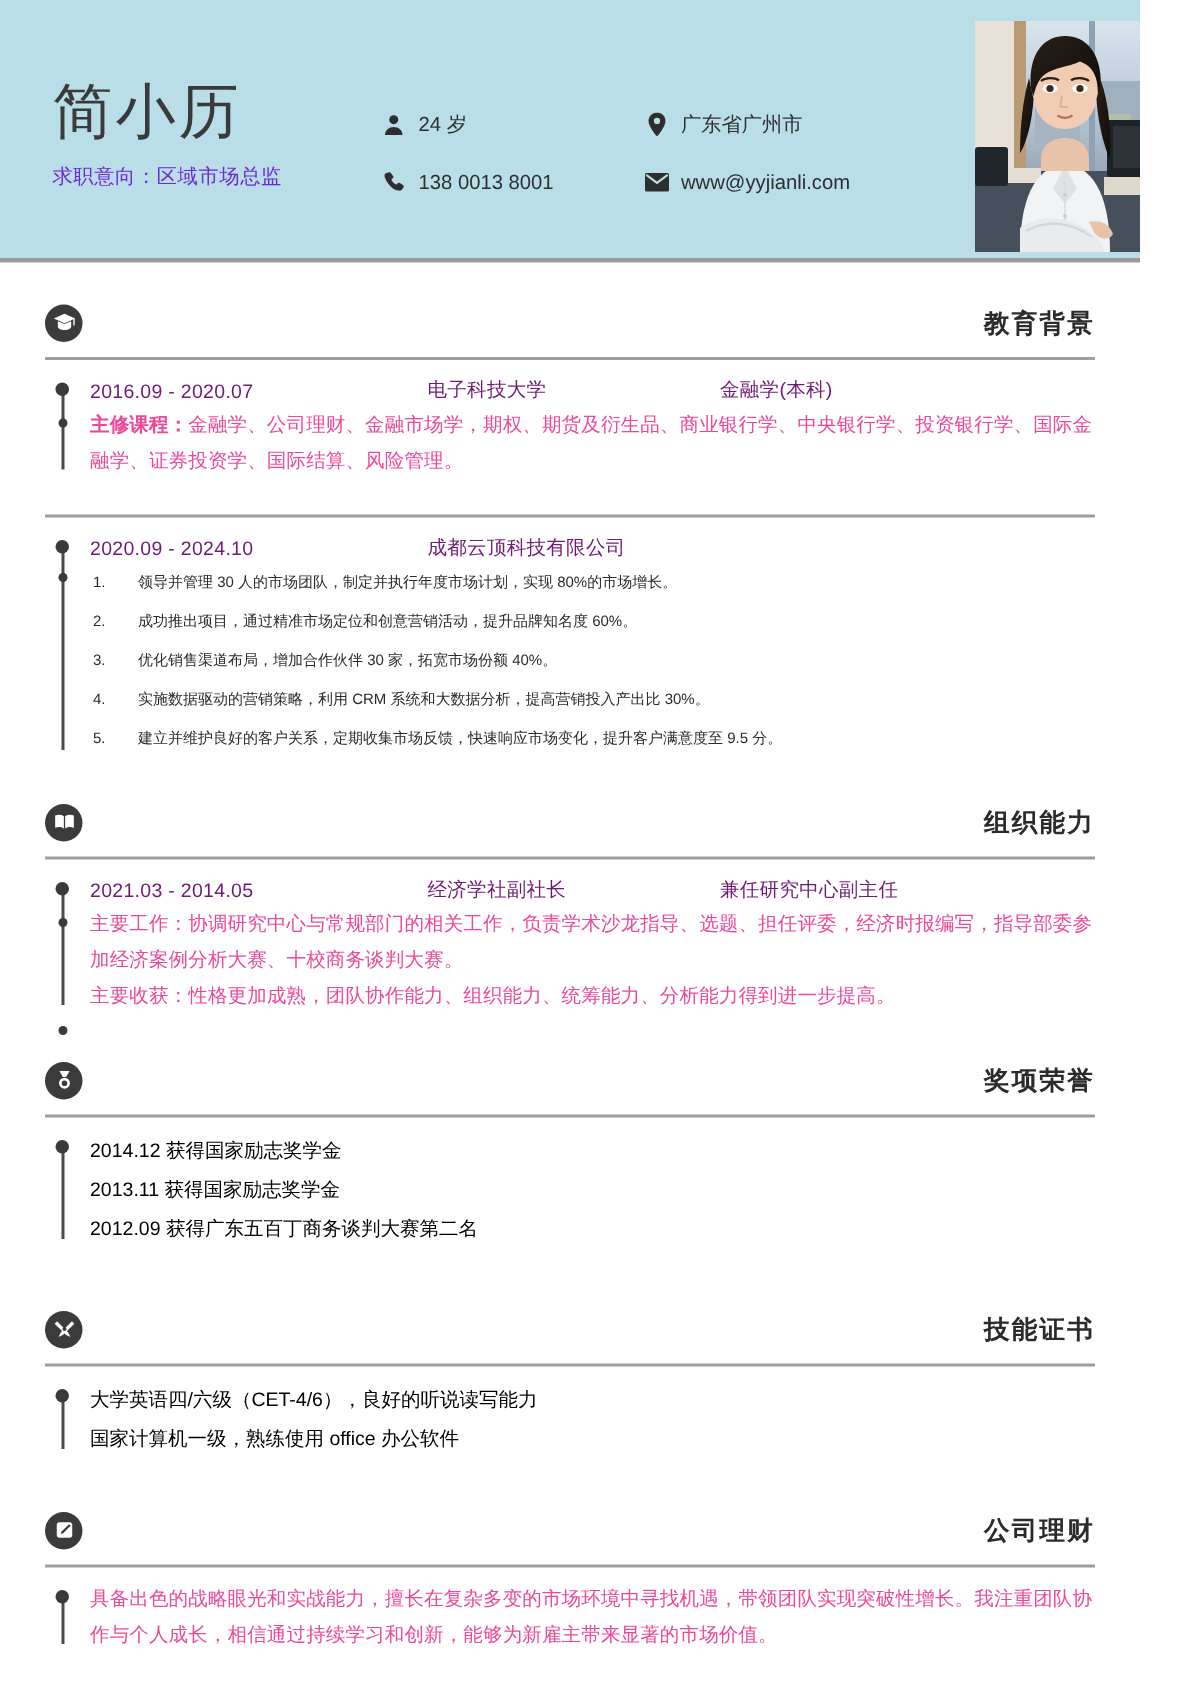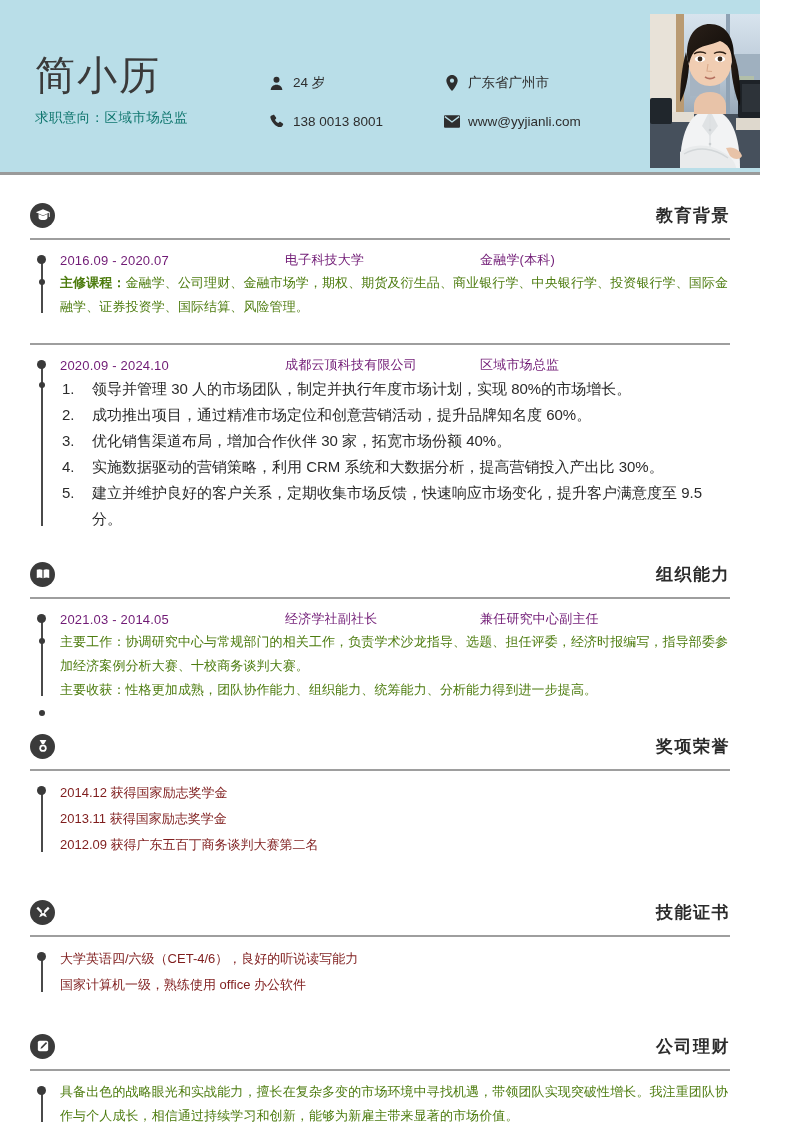--- a/index.html
+++ b/index.html
@@ -36,27 +36,27 @@
   .name {
     font-size: 40px;
     line-height: 46px;
     color: #3a3a3a;
     font-weight: 400;
     letter-spacing: 2px;
   }
   .objective {
     margin-top: 11px;
     font-size: 13.5px;
-    color: #0f766e;
+    color: #6d28d9;
     letter-spacing: 0.4px;
   }
 
   .contact-grid {
     position: absolute;
-    left: 268px;
+    left: 254px;
     top: 74px;
     display: grid;
     grid-template-columns: 175px 220px;
     grid-row-gap: 21px;
     align-items: center;
   }
   .contact-item {
     display: flex;
     align-items: center;
     font-size: 13.5px;
@@ -159,50 +159,50 @@
     align-items: center;
     letter-spacing: 0.2px;
   }
   .rh-date { width: 225px; flex: 0 0 225px; }
   .rh-org  { width: 195px; flex: 0 0 195px; }
   .rh-role { flex: 1 1 auto; }
 
   .para {
     font-size: 13px;
     line-height: 24px;
-    color: #4d7c0f;
+    color: #ec4899;
     letter-spacing: 0.1px;
   }
   .para b { font-weight: 700; }
 
   ol.numlist {
     list-style: none;
     counter-reset: item;
     margin: 0;
   }
   ol.numlist > li {
     counter-increment: item;
-    font-size: 15px;
+    font-size: 10px;
     line-height: 26px;
     color: #2b2b2b;
     position: relative;
     padding-left: 32px;
   }
   ol.numlist > li::before {
     content: counter(item) ".";
     position: absolute;
     left: 2px;
     width: 22px;
     text-align: left;
   }
 
   .plain-line {
     font-size: 13px;
     line-height: 26px;
-    color: #7f1d1d;
+    color: #000000;
   }
 
   
   .s-edu      { margin-top: 22px; }
   .s-work     { margin-top: 24px; }
   .s-campus   { margin-top: 24px; }
   .s-award    { margin-top: 26px; }
   .s-skill    { margin-top: 36px; }
   .s-self     { margin-top: 30px; }
 </style>
@@ -351,21 +351,20 @@
 
     <div class="section s-work">
       <div class="sec-rule"></div>
       <div class="timeline">
         <span class="tl-line"></span>
         <span class="tl-dot" style="top:6px"></span>
         <span class="tl-dot" style="top:28px;width:6px;height:6px;left:8.5px"></span>
         <div class="row-head">
           <span class="rh-date">2020.09 - 2024.10</span>
           <span class="rh-org">成都云顶科技有限公司</span>
-          <span class="rh-role">区域市场总监</span>
         </div>
         <ol class="numlist">
           <li>领导并管理 30 人的市场团队，制定并执行年度市场计划，实现 80%的市场增长。</li>
           <li>成功推出项目，通过精准市场定位和创意营销活动，提升品牌知名度 60%。</li>
           <li>优化销售渠道布局，增加合作伙伴 30 家，拓宽市场份额 40%。</li>
           <li>实施数据驱动的营销策略，利用 CRM 系统和大数据分析，提高营销投入产出比 30%。</li>
           <li>建立并维护良好的客户关系，定期收集市场反馈，快速响应市场变化，提升客户满意度至 9.5 分。</li>
         </ol>
       </div>
     </div>

